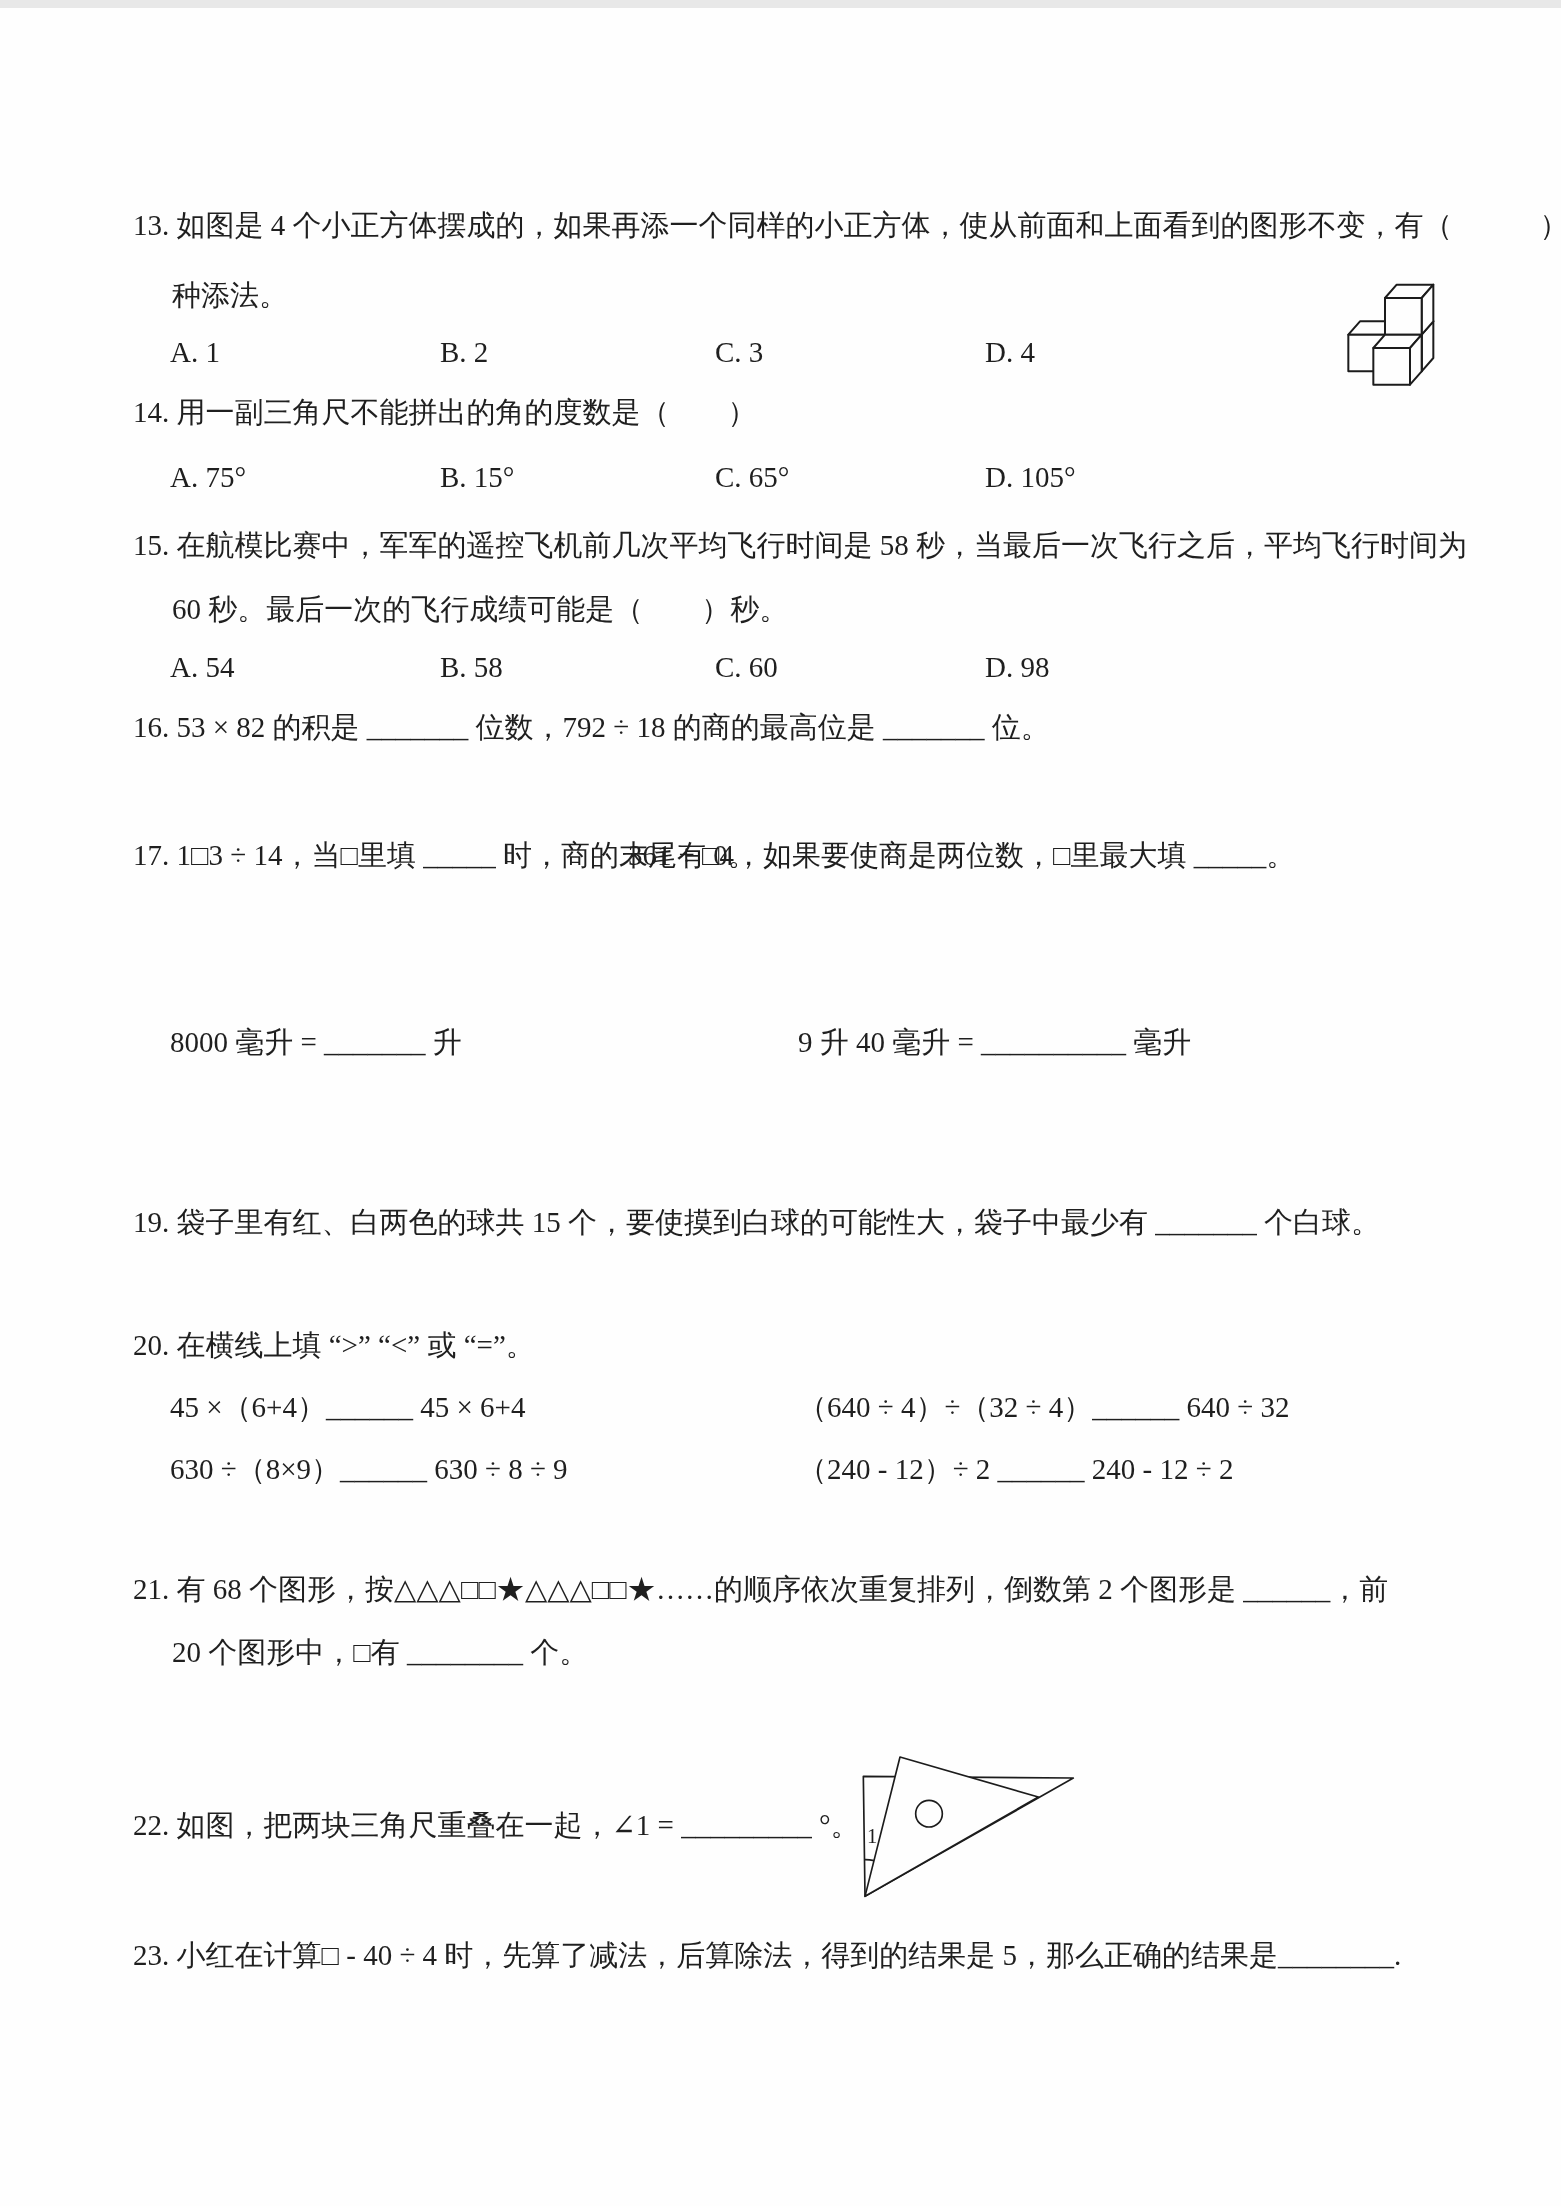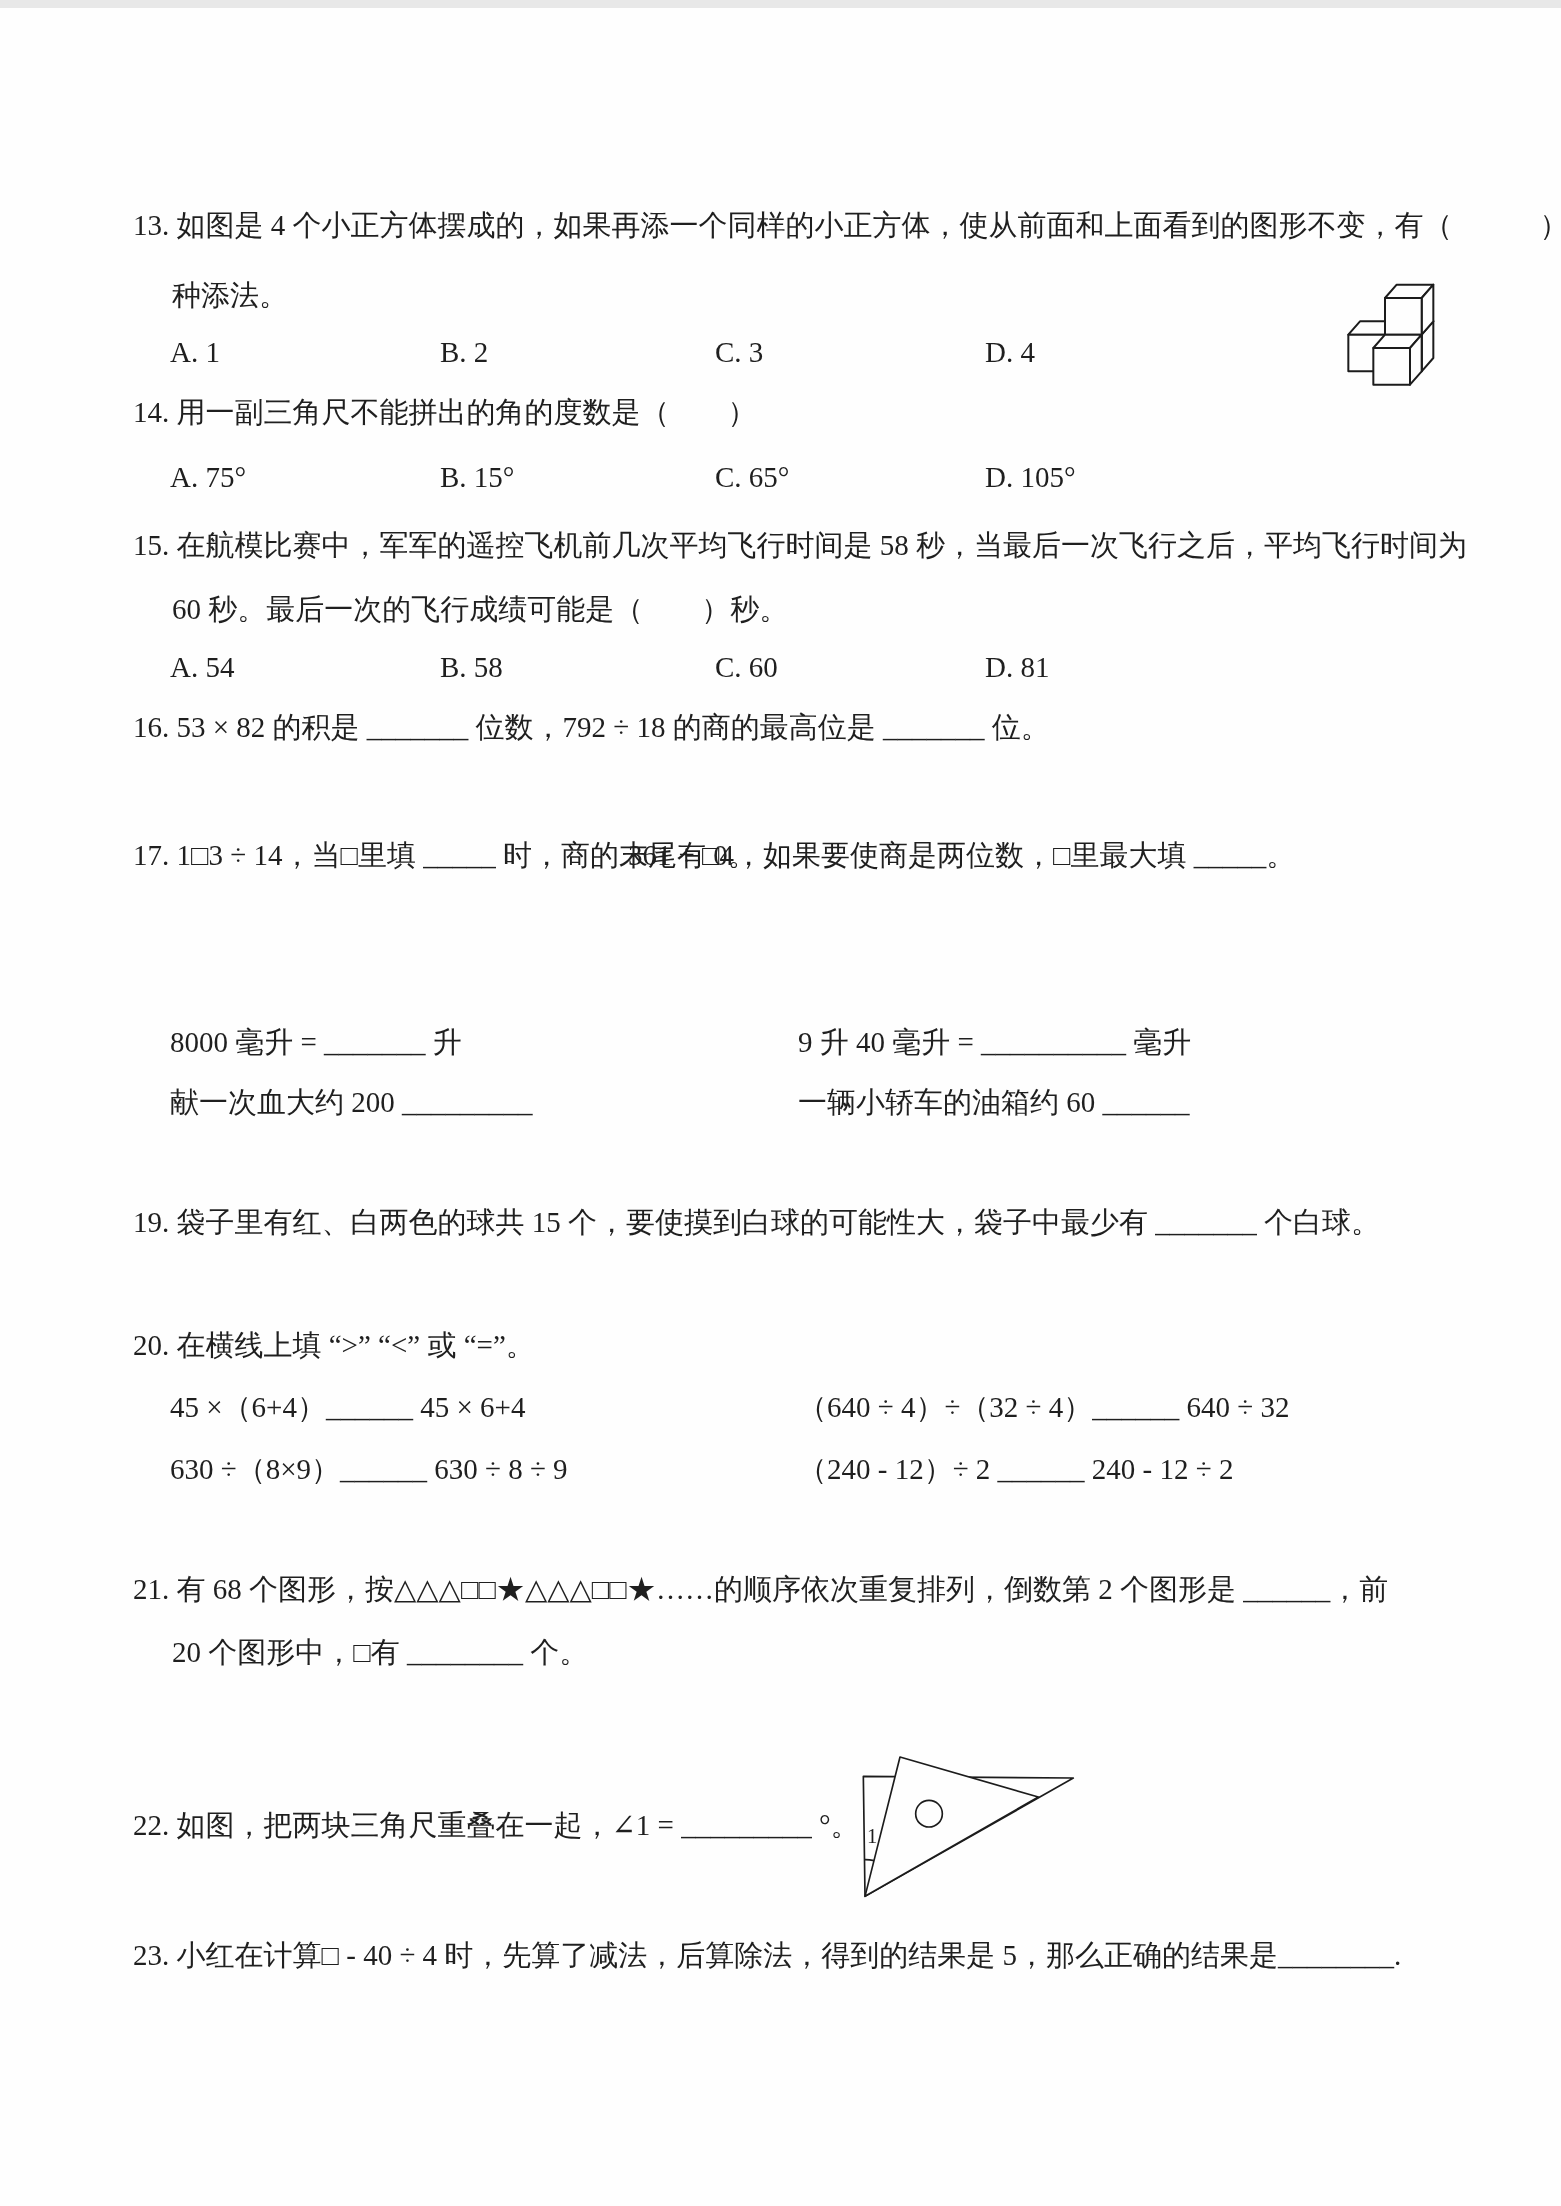--- a/index.html
+++ b/index.html
@@ -75,37 +75,33 @@
     <span class="o3">C. 65°</span>
     <span class="o4">D. 105°</span>
   </div>
 
   <div class="line num-line" style="top:518px">15. 在航模比赛中，军军的遥控飞机前几次平均飞行时间是 58 秒，当最后一次飞行之后，平均飞行时间为</div>
   <div class="line cont-line" style="top:582px">60 秒。最后一次的飞行成绩可能是（　　）秒。</div>
   <div class="row" style="top:643px">
     <span class="o1">A. 54</span>
     <span class="o2">B. 58</span>
     <span class="o3">C. 60</span>
-    <span class="o4">D. 81</span>
+    <span class="o4">D. 98</span>
   </div>
 
   <div class="line num-line" style="top:700px">16. 53 × 82 的积是 _______ 位数，792 ÷ 18 的商的最高位是 _______ 位。</div>
 
   <div class="row" style="top:828px">
     <span style="left:133px">17. 1□3 ÷ 14，当□里填 _____ 时，商的末尾有 0。</span>
     <span style="left:628px">361 ÷ □4，如果要使商是两位数，□里最大填 _____。</span>
   </div>
 
   <div class="row" style="top:1015px">
     <span class="c1">8000 毫升 = _______ 升</span>
     <span class="c2">9 升 40 毫升 = __________ 毫升</span>
-  </div>
-  <div class="row" style="top:1075px">
-    <span class="c1">献一次血大约 200 _________</span>
-    <span class="c2">一辆小轿车的油箱约 60 ______</span>
   </div>
 
   <div class="line num-line" style="top:1195px">19. 袋子里有红、白两色的球共 15 个，要使摸到白球的可能性大，袋子中最少有 _______ 个白球。</div>
 
   <div class="line num-line" style="top:1318px">20. 在横线上填 “&gt;” “&lt;” 或 “=”。</div>
   <div class="row" style="top:1380px">
     <span class="c1">45 ×（6+4）______ 45 × 6+4</span>
     <span class="c2">（640 ÷ 4）÷（32 ÷ 4）______ 640 ÷ 32</span>
   </div>
   <div class="row" style="top:1442px">

